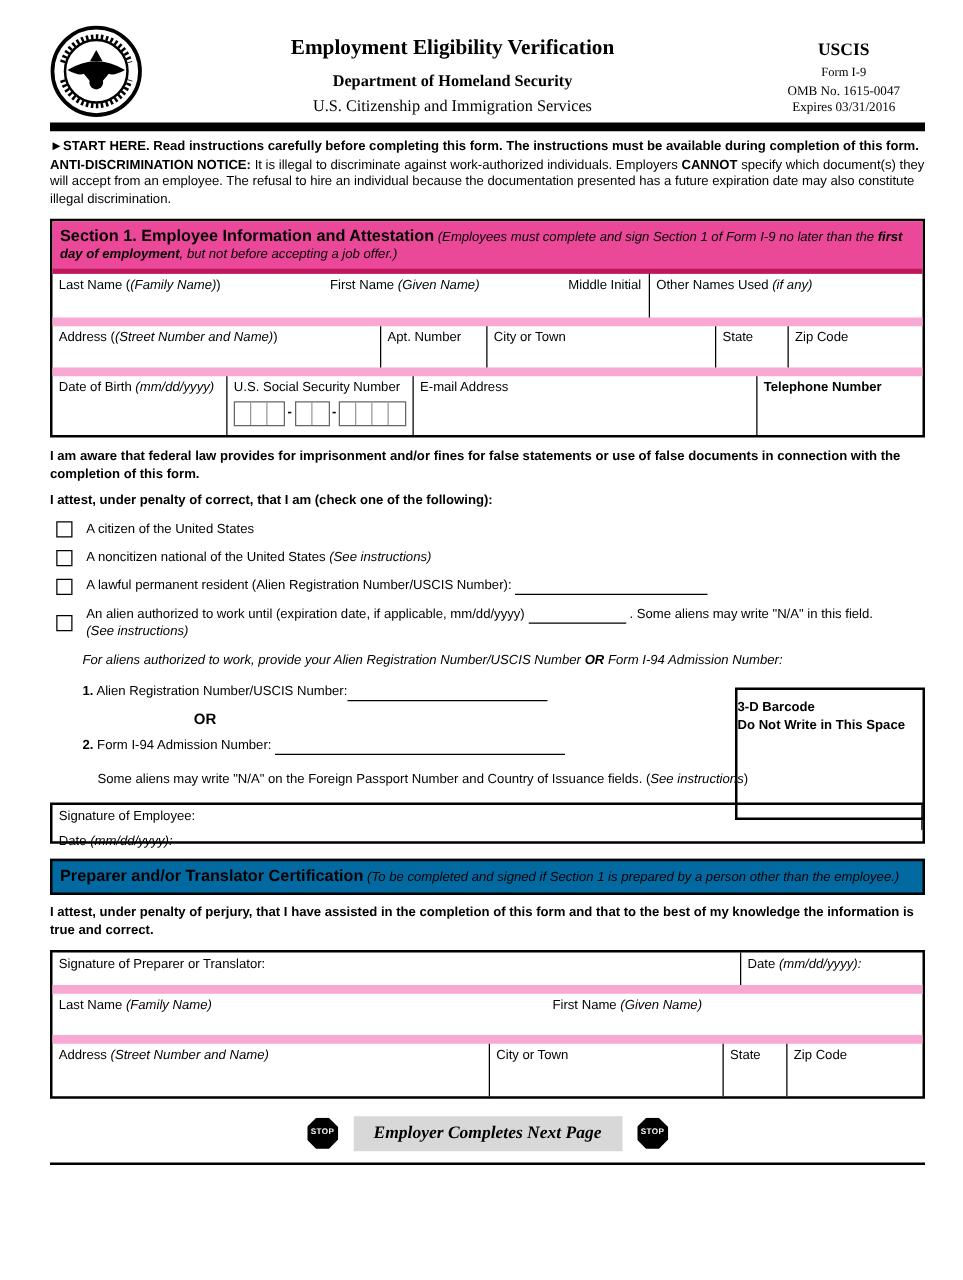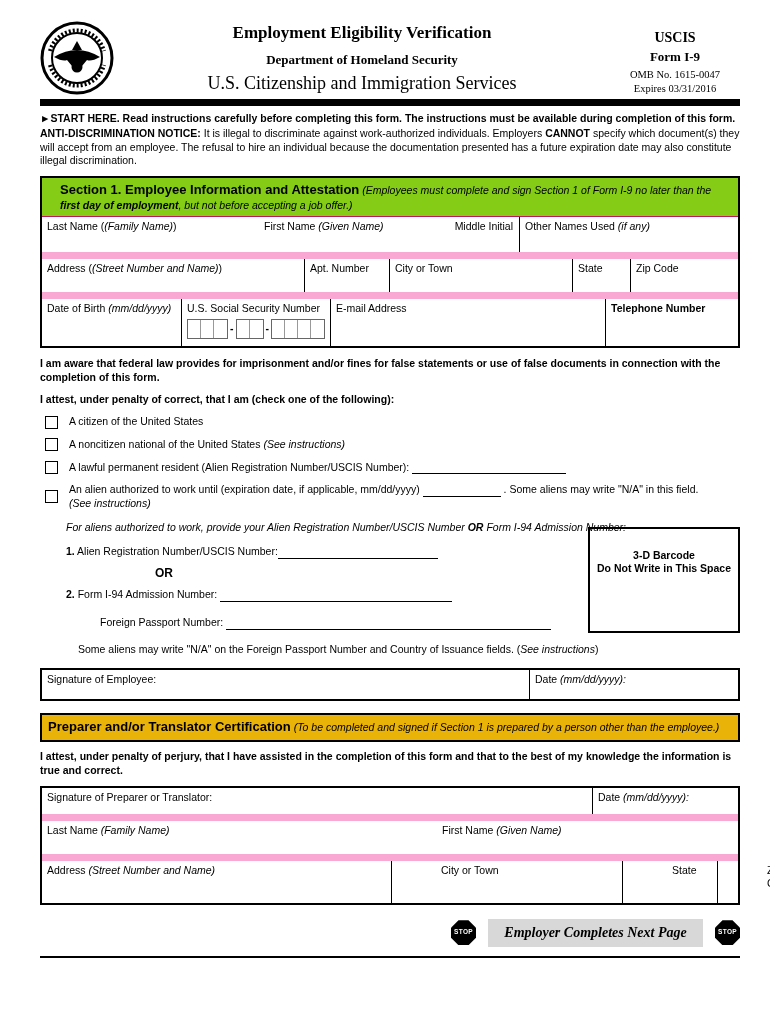--- a/index.html
+++ b/index.html
@@ -10,33 +10,33 @@
     color:#000; font-size:10.5px; line-height:1.3;
     position:relative; overflow:hidden;
   }
   .content { padding:18px 30px 0 40px; }
   
   .hdr { display:flex; align-items:flex-end; }
   .seal { width:74px; height:74px; flex:0 0 74px; margin-top:2px; }
   .hdr-center { flex:1; text-align:center; font-family:"Liberation Serif", serif; padding-top:4px; }
   .h-title { font-size:17px; font-weight:bold; margin-bottom:8px; }
   .h-sub1 { font-size:13px; font-weight:bold; margin-bottom:3px; }
-  .h-sub2 { font-size:18px; }
+  .h-sub2 { font-size:13px; }
   .hdr-right { flex:0 0 130px; text-align:center; font-family:"Liberation Serif", serif; padding-top:4px; }
   .hr1 { font-size:14px; font-weight:bold; }
-  .hr2 { font-size:13px; font-weight:bold; margin:2px 0; }
+  .hr2 { font-size:10px; font-weight:normal; margin:2px 0; }
   .hr3,.hr4 { font-size:10.5px; }
   .black-bar { height:7px; background:#000; margin-top:4px; }
   
   .intro { margin-top:6px; }
   .intro p { margin-bottom:1px; }
   .b { font-weight:bold; } .i { font-style:italic; } .bi { font-weight:bold; font-style:italic; }
   
   .ftable { border:2px solid #000; margin-top:8px; }
-  .sec-head { background:#84cc16; border-bottom:1px solid #be185d; padding:4px 18px; font-size:10.5px; }
+  .sec-head { background:#ec4899; border-bottom:4px solid #be185d; padding:4px 6px; font-size:10.5px; }
   .sec-head .t { font-size:13px; font-weight:bold; }
   .row { display:flex; border-bottom:7px solid #f9a8d4; }
   .row:last-child { border-bottom:none; }
   .cell { padding:3px 5px; border-right:1px solid #000; }
   .cell:last-child { border-right:none; }
   
   .r1 { height:42px; } .r2 { height:40px; } .r3 { height:47px; }
   .r1-main { flex:0 0 478px; position:relative; }
   .r1-main .fn { position:absolute; left:222px; top:3px; }
   .r1-main .mi { position:absolute; right:6px; top:3px;text-align:center; }
@@ -58,35 +58,35 @@
   .u154 { width:154px; } .u78 { width:78px; } .u160 { width:160px; } .u232 { width:232px; }
   .u325 { width:325px; } .u338 { width:338px; }
   
   .alien-wrap { position:relative; margin-top:10px; }
   .a-note { font-style:italic; margin-left:26px; }
   .a-item { margin-left:26px; margin-top:11px; }
   .a-or { font-weight:bold; margin-left:115px; margin-top:7px; font-size:12px; }
   .cbp { margin-left:38px; margin-top:12px; width:490px; }
   .p-line { margin-left:60px; margin-top:14px; }
   .na-note { margin-left:38px; margin-top:13px; }
-  .barcode { position:absolute; top:6px; right:0; width:152px; height:106px; border:2px solid #000; text-align:center; padding-top:20px; font-weight:bold; }
+  .barcode { position:absolute; top:28px; right:0; width:152px; height:106px; border:2px solid #000; text-align:left; padding-top:8px; font-weight:bold; }
   
   .sig-tbl { margin-top:12px; }
-  .sig-row { height:29px; }
+  .sig-row { height:29px;flex-direction:column; }
   .sig-c1 { flex:1; } .sig-c2 { flex:0 0 208px; }
   
-  .prep-head { border:2px solid #000; background:#eab308; padding:4px 6px; margin-top:12px; }
+  .prep-head { border:2px solid #000; background:#0369a1; padding:4px 6px; margin-top:12px; }
   .prep-head .t { font-size:13px; font-weight:bold; }
-  .pr1 { height:33px; } .pr2 { height:40px; } .pr3 { height:42px;gap:44px; }
+  .pr1 { height:33px; } .pr2 { height:40px; } .pr3 { height:42px; }
   .p-sig { flex:1; } .p-date { flex:0 0 145px; }
   .p-name { flex:1; position:relative; }
   .p-name .fn { position:absolute; left:400px; top:3px; }
   .p-addr { flex:0 0 350px; } .p-city { flex:0 0 187px; } .p-state { flex:0 0 51px; } .p-zip { flex:1; }
   
-  .banner { display:flex; justify-content:flex-end; align-items:center; margin-top:14px; gap:12px; }
+  .banner { display:flex; justify-content:center; align-items:center; margin-top:14px; gap:12px; }
   .stop { width:25px; height:25px; background:#000; clip-path:polygon(30% 0,70% 0,100% 30%,100% 70%,70% 100%,30% 100%,0 70%,0 30%); display:flex; align-items:center; justify-content:center; flex:0 0 25px; }
   .stop span { color:#fff; font-size:6.5px; font-weight:bold; letter-spacing:0.3px; }
   .banner-box { background:#d8d8d8; width:215px; text-align:center; padding:5px 0; font-family:"Liberation Serif", serif; font-weight:bold; font-style:italic; font-size:14px; }
   .foot-rule { border-top:2px solid #000; margin-top:9px; }
 </style>
 </head>
 <body>
 
 <div class="content">
 
@@ -191,21 +191,20 @@
   <div class="cb-row">
     <span class="cbx"></span>
     <span><span>An alien authorized to work until (expiration date, if applicable, mm/dd/yyyy)</span> <span class="uline u78"></span> <span>. Some aliens may write "N/A" in this field.</span><br><span class="i">(See instructions)</span></span>
   </div>
 
   <div class="alien-wrap">
     <div class="a-note"><span>For aliens authorized to work, provide your Alien Registration Number/USCIS Number</span> <span class="bi">OR</span> <span>Form I-94 Admission Number:</span></div>
     <div class="a-item"><span class="b">1.</span> <span>Alien Registration Number/USCIS Number:</span><span class="uline u160"></span></div>
     <div class="a-or">OR</div>
     <div class="a-item" style="margin-top:7px;"><span class="b">2.</span> <span>Form I-94 Admission Number:</span> <span class="uline u232"></span></div>
-    <div class="p-line"><span>Foreign Passport Number:</span> <span class="uline u325"></span></div>
     <div class="na-note"><span>Some aliens may write "N/A" on the Foreign Passport Number and Country of Issuance fields. (</span><span class="i">See instructions</span><span>)</span></div>
     <div class="barcode">
       <div>3-D Barcode</div>
       <div>Do Not Write in This Space</div>
     </div>
   </div>
 
   <div class="ftable sig-tbl">
     <div class="row sig-row">
       <div class="cell sig-c1"><span>Signature of Employee:</span></div>

